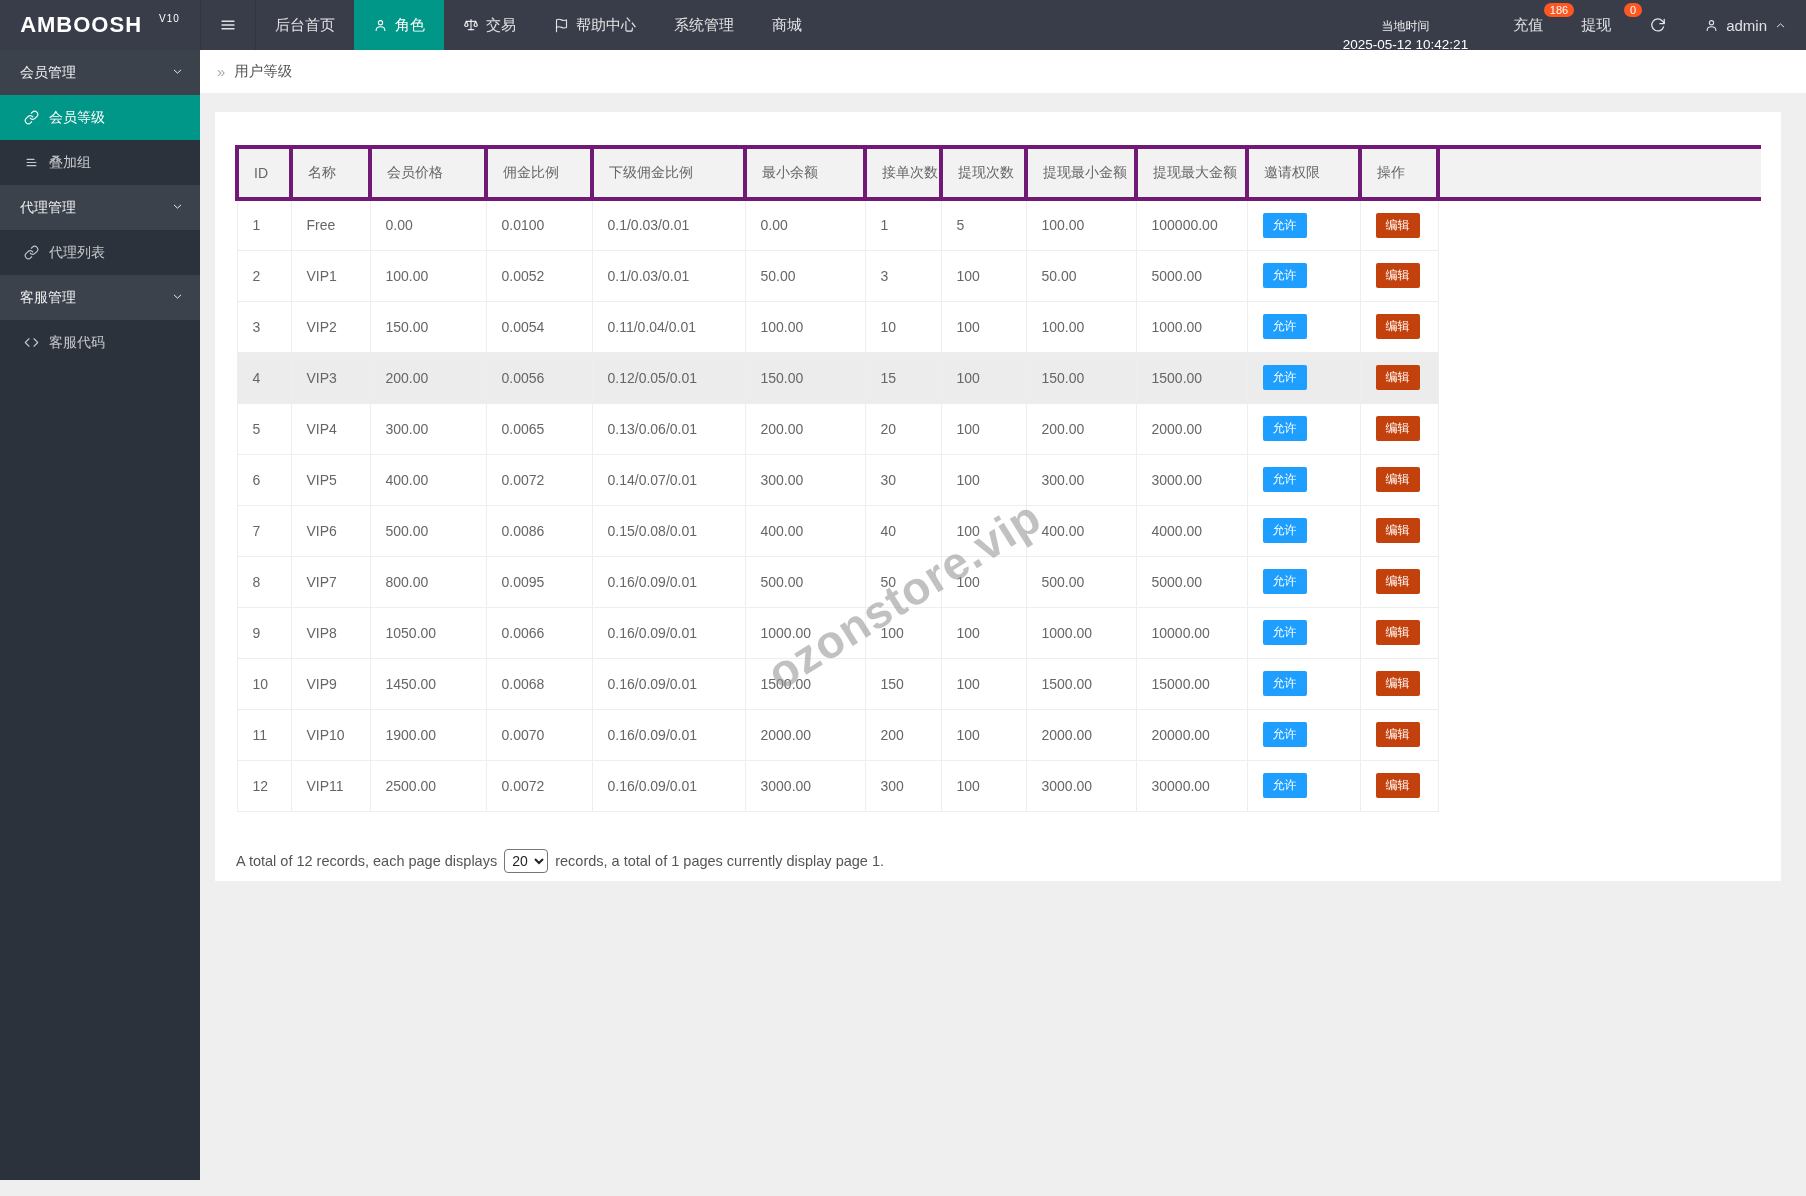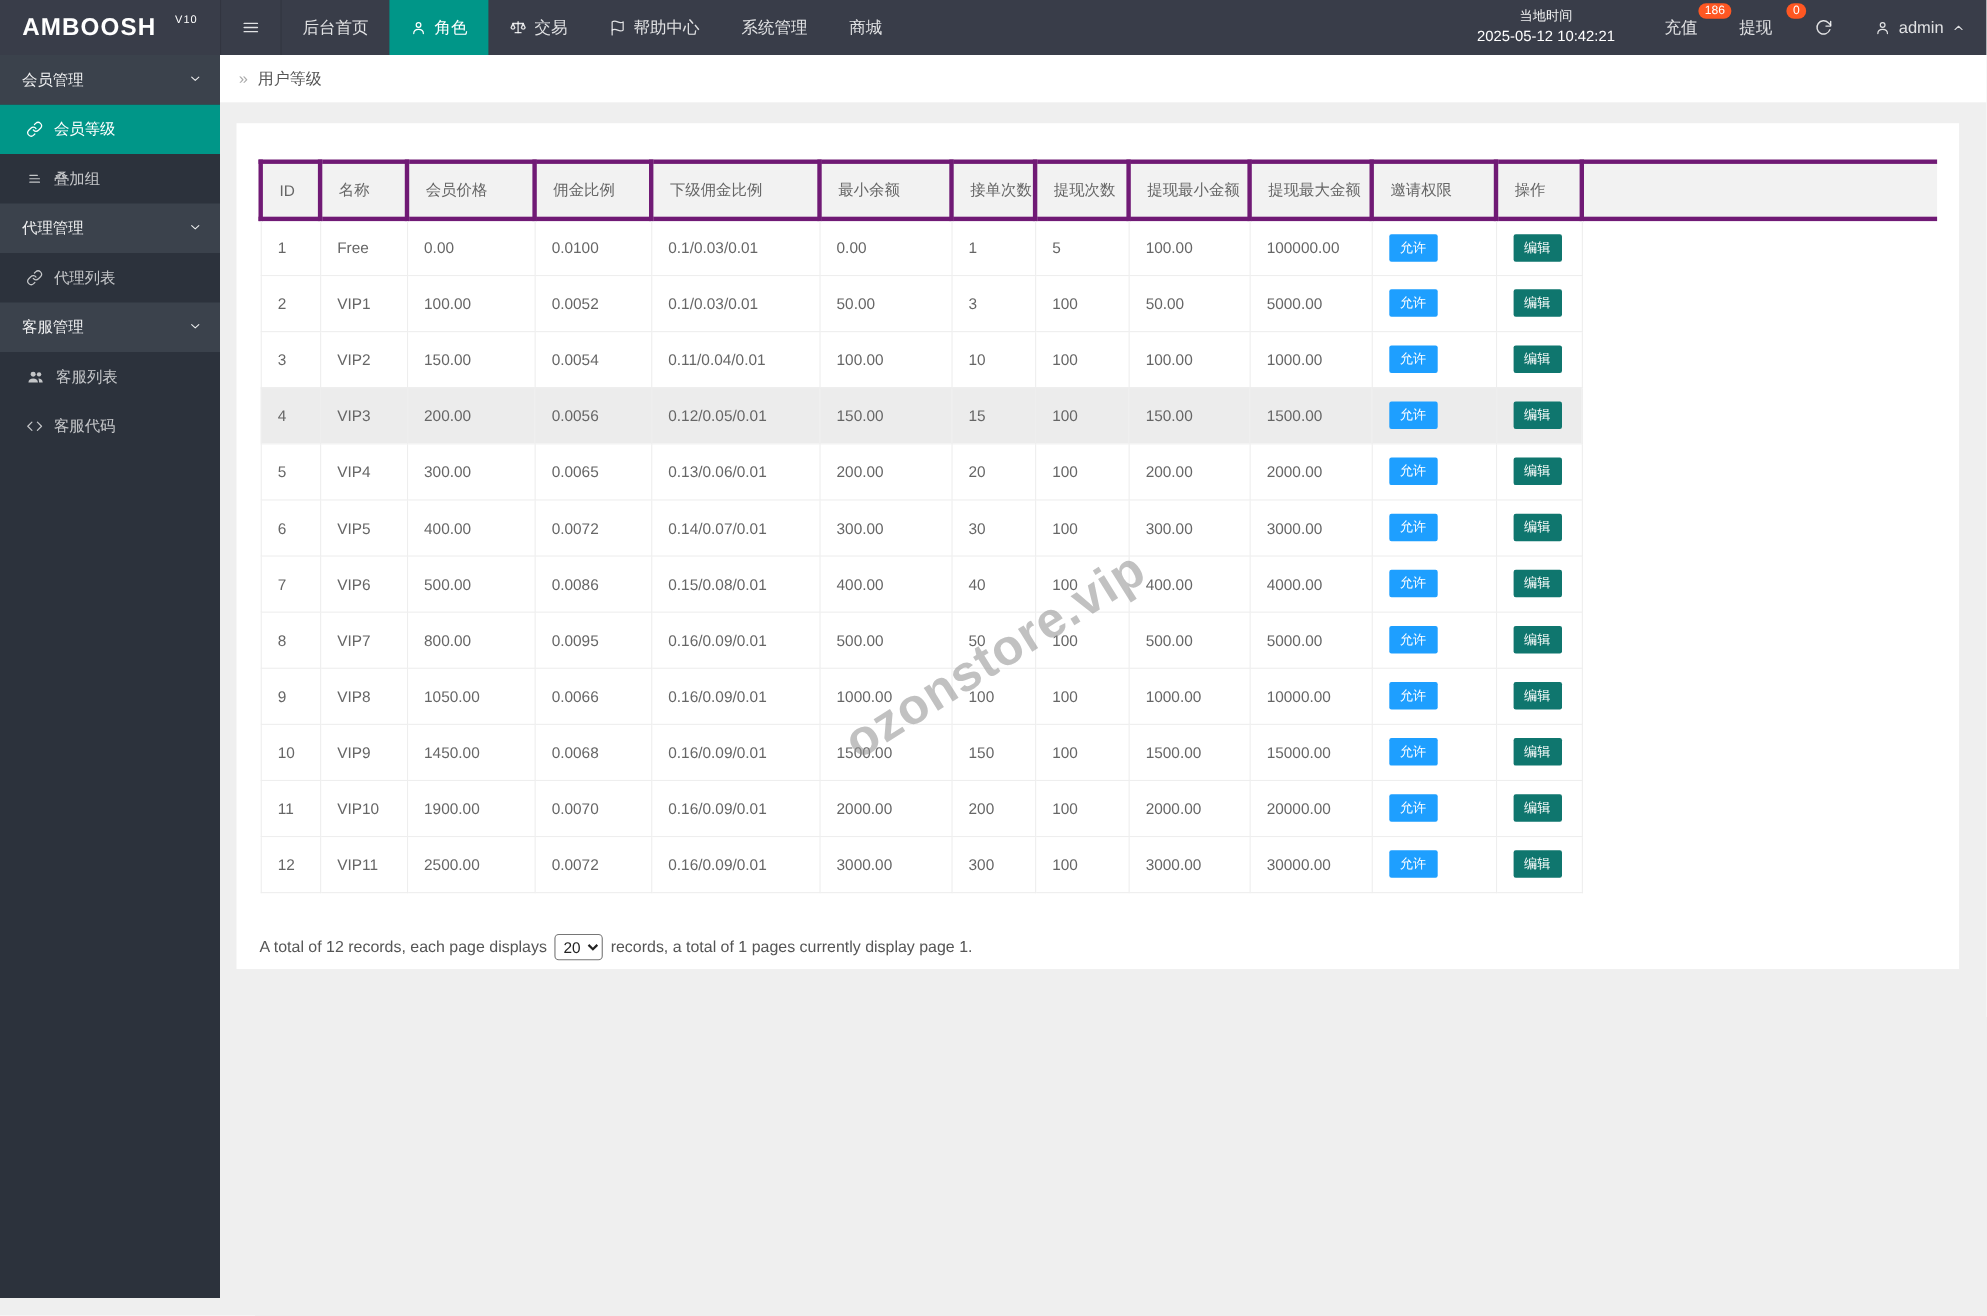--- a/index.html
+++ b/index.html
@@ -21,21 +21,21 @@
   }
   .logo sup { font-size:10px; font-weight:400; margin-left:3px; transform:translateY(-7px); }
   .nav-item {
     display:flex; align-items:center; gap:7px; padding:0 19px; height:50px;
     color:rgba(255,255,255,.85); font-size:15px; cursor:pointer; position:relative;
   }
   .nav-item.burger { padding:0 18px; border-right:1px solid rgba(0,0,0,.12); border-left:1px solid rgba(0,0,0,.12); }
   .nav-item.active { background:#009688; color:#fff; }
   .nav-left { display:flex; align-items:stretch; }
   .nav-right { margin-left:auto; display:flex; align-items:stretch; }
-  .time { text-align:center; padding:5px 26px 0; color:#fff; line-height:1.5; }
+  .time { text-align:center; padding:17px 26px 0; color:#fff; line-height:1.5; }
   .time .t1 { font-size:12px; color:rgba(255,255,255,.92); }
   .time .t2 { font-size:13.5px; }
   .badge {
     position:absolute; top:3px; right:-12px; background:#ff5722; color:#fff;
     font-size:11px; line-height:14px; padding:0 6px; border-radius:9px; min-width:18px; text-align:center;
   }
   .icn { display:inline-flex; align-items:center; }
   .icn svg { display:block; }
   
   .sidebar {
@@ -75,21 +75,21 @@
   }
   td.filler { border:none; background:#fff; }
   tr.hl td { background:#ececec; }
   tr.hl td.filler { background:#fff; }
   .btn {
     display:inline-block; border:none; color:#fff; font-size:12px;
     padding:4px 10px; border-radius:2px; cursor:pointer;
     font-family:"Liberation Sans","DejaVu Sans",sans-serif;
   }
   .btn.allow { background:#1e9fff; }
-  .btn.edit  { background:#0f766e; }
+  .btn.edit  { background:#c2410c; }
   .pager {
     margin-top:37px; display:flex; align-items:center; gap:7px;
     color:#555; font-size:14.5px; padding-left:1px;
   }
   .pager select {
     font-size:14px; padding:2px 3px; border:1px solid #767676; border-radius:4px;
     background:#fff; color:#222;
   }
   
   .watermark {
@@ -240,31 +240,20 @@
       </span>
       <span>代理列表</span>
     </div>
     <div class="side-group-header">
       <span>客服管理</span>
       <span class="icn chev">
         <svg width="13" height="13" viewBox="0 0 24 24" fill="none" stroke="currentColor" stroke-width="1.8" stroke-linecap="round" stroke-linejoin="round">
           <polyline points="6 9.5 12 15 18 9.5"></polyline>
         </svg>
       </span>
-    </div>
-    <div class="side-item">
-      <span class="icn">
-        <svg width="17" height="16" viewBox="0 0 24 24" fill="currentColor">
-          <circle cx="8.5" cy="8" r="3.4"></circle>
-          <path d="M2 19c0-3.6 2.9-5.4 6.5-5.4S15 15.4 15 19z"></path>
-          <circle cx="16.5" cy="8" r="3"></circle>
-          <path d="M15.6 13.8c3.2.2 5.9 2 5.9 5.2h-5c0-2-0.3-3.8-0.9-5.2z"></path>
-        </svg>
-      </span>
-      <span>客服列表</span>
     </div>
     <div class="side-item">
       <span class="icn">
         <svg width="15" height="15" viewBox="0 0 24 24" fill="none" stroke="currentColor" stroke-width="1.8" stroke-linecap="round" stroke-linejoin="round">
           <polyline points="16 18 22 12 16 6"></polyline>
           <polyline points="8 6 2 12 8 18"></polyline>
         </svg>
       </span>
       <span>客服代码</span>
     </div>

